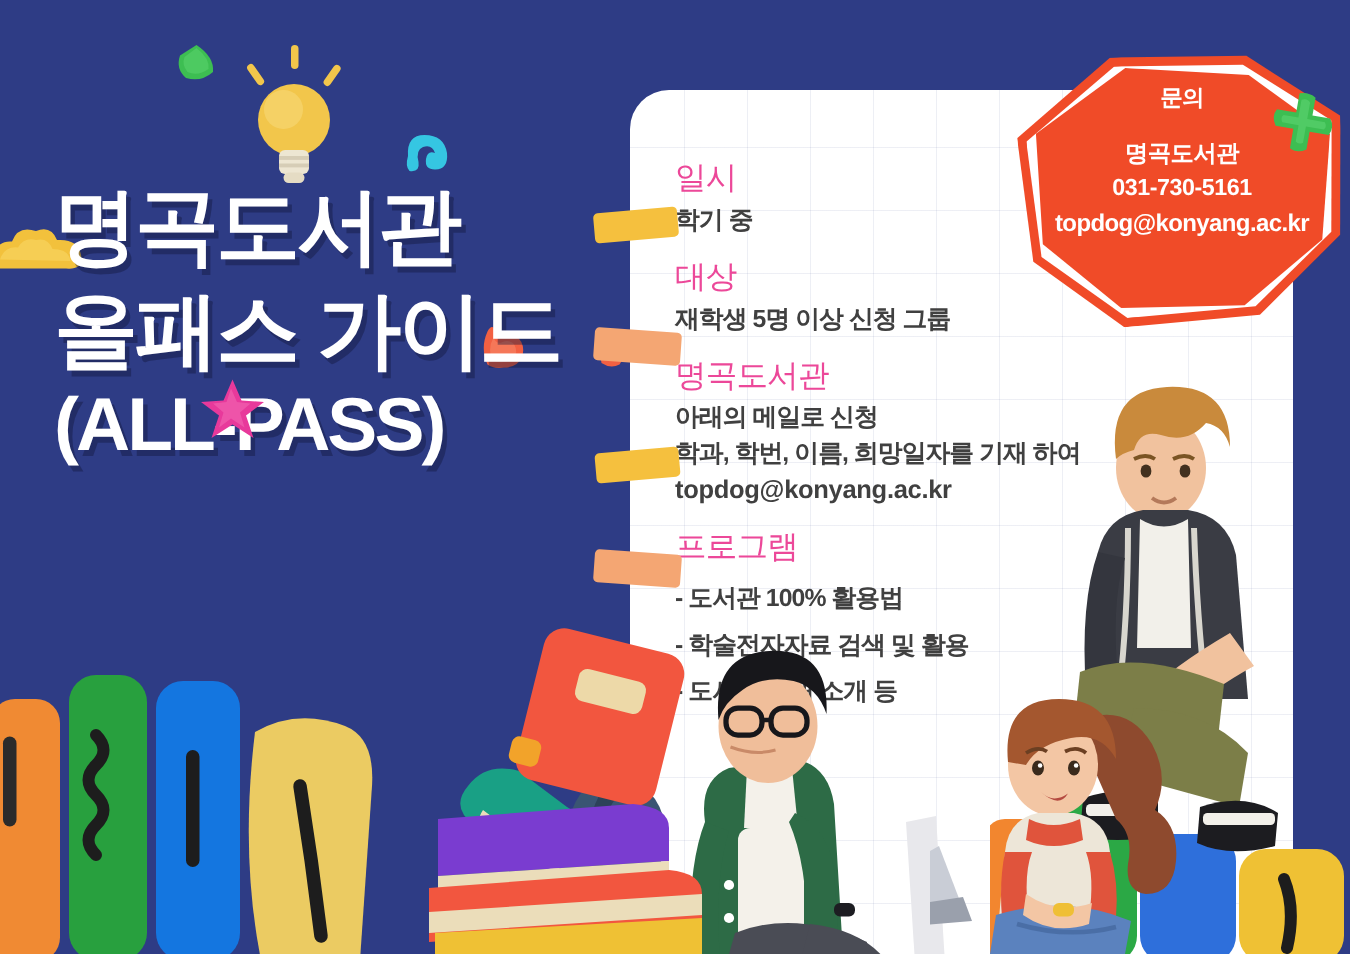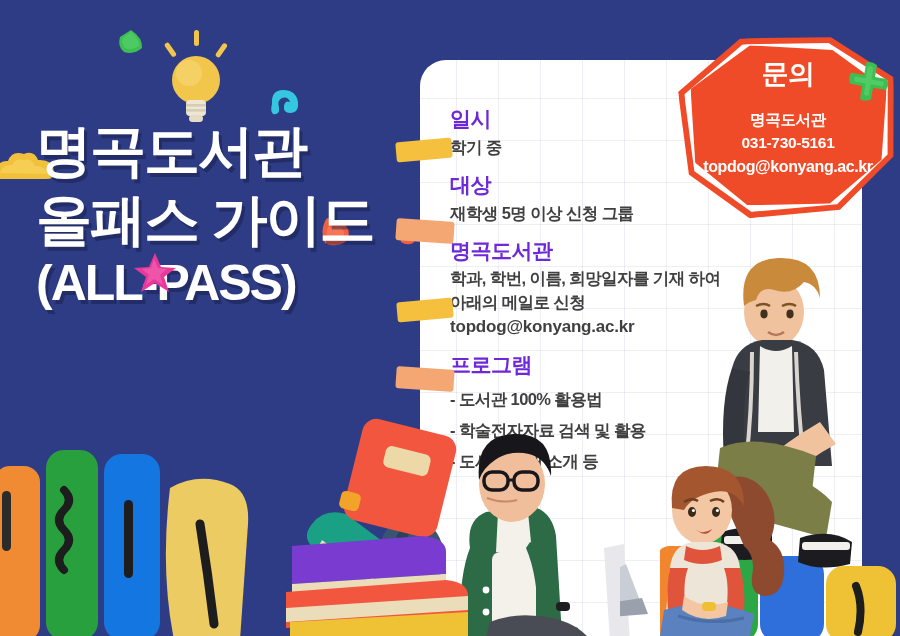--- a/index.html
+++ b/index.html
@@ -35,22 +35,22 @@
   }
 
   
   .content {
     position:absolute;
     left:30px; top:46px;
     width:400px;
   }
   .sec { margin-bottom:4px; }
   .h {
-    color:#6d28d9;
-    font-weight:bold;
+    color:#ec4899;
+    font-weight:normal;
     font-size:21px;
     letter-spacing:-.5px;
     line-height:1.28;
     margin-bottom:3px;
   }
   .b {
     color:#404040;
     font-weight:bold;
     font-size:16.5px;
     letter-spacing:-.6px;
@@ -95,21 +95,21 @@
   .oct-gap  { inset:6px; background:#FFFFFF; transform:rotate(-3deg); }
   .oct-fill { inset:10px; background:#F04B28; transform:rotate(1deg); }
   .badge-txt {
     position:absolute; inset:0;
     display:flex; flex-direction:column;
     align-items:center; justify-content:flex-start;
     padding-top:20px;
     color:#fff; text-align:center;
     z-index:3;
   }
-  .badge-title { font-size:27px; font-weight:bold; letter-spacing:-.5px; margin-bottom:16px; }
+  .badge-title { font-size:15px; font-weight:bold; letter-spacing:-.5px; margin-bottom:16px; }
   .badge-line { font-size:15.5px; font-weight:bold; letter-spacing:-.3px; line-height:1.5; }
   .badge-line.mail { font-size:16px; letter-spacing:-.4px; }
 
   
   .plus {
     position:absolute; right:5px; top:24px;
     width:44px; height:44px; z-index:5;
     transform:rotate(10deg);
   }
 
@@ -151,22 +151,22 @@
       </div>
 
 
       <div class="sec gap">
         <div class="h">대상</div>
         <div class="b">재학생 5명 이상 신청 그룹</div>
       </div>
 
       <div class="sec gap">
         <div class="h">명곡도서관</div>
+        <div class="b">아래의 메일로 신청</div>
         <div class="b">학과, 학번, 이름, 희망일자를 기재 하여</div>
-        <div class="b">아래의 메일로 신청</div>
         <div class="b mail">topdog@konyang.ac.kr</div>
       </div>
 
       <div class="sec gap">
         <div class="h">프로그램</div>
         <div class="plist">
           <div class="b">- 도서관 100% 활용법</div>
           <div class="b">- 학술전자자료 검색 및 활용</div>
           <div class="b">- 도서관 관내 소개 등</div>
         </div>

